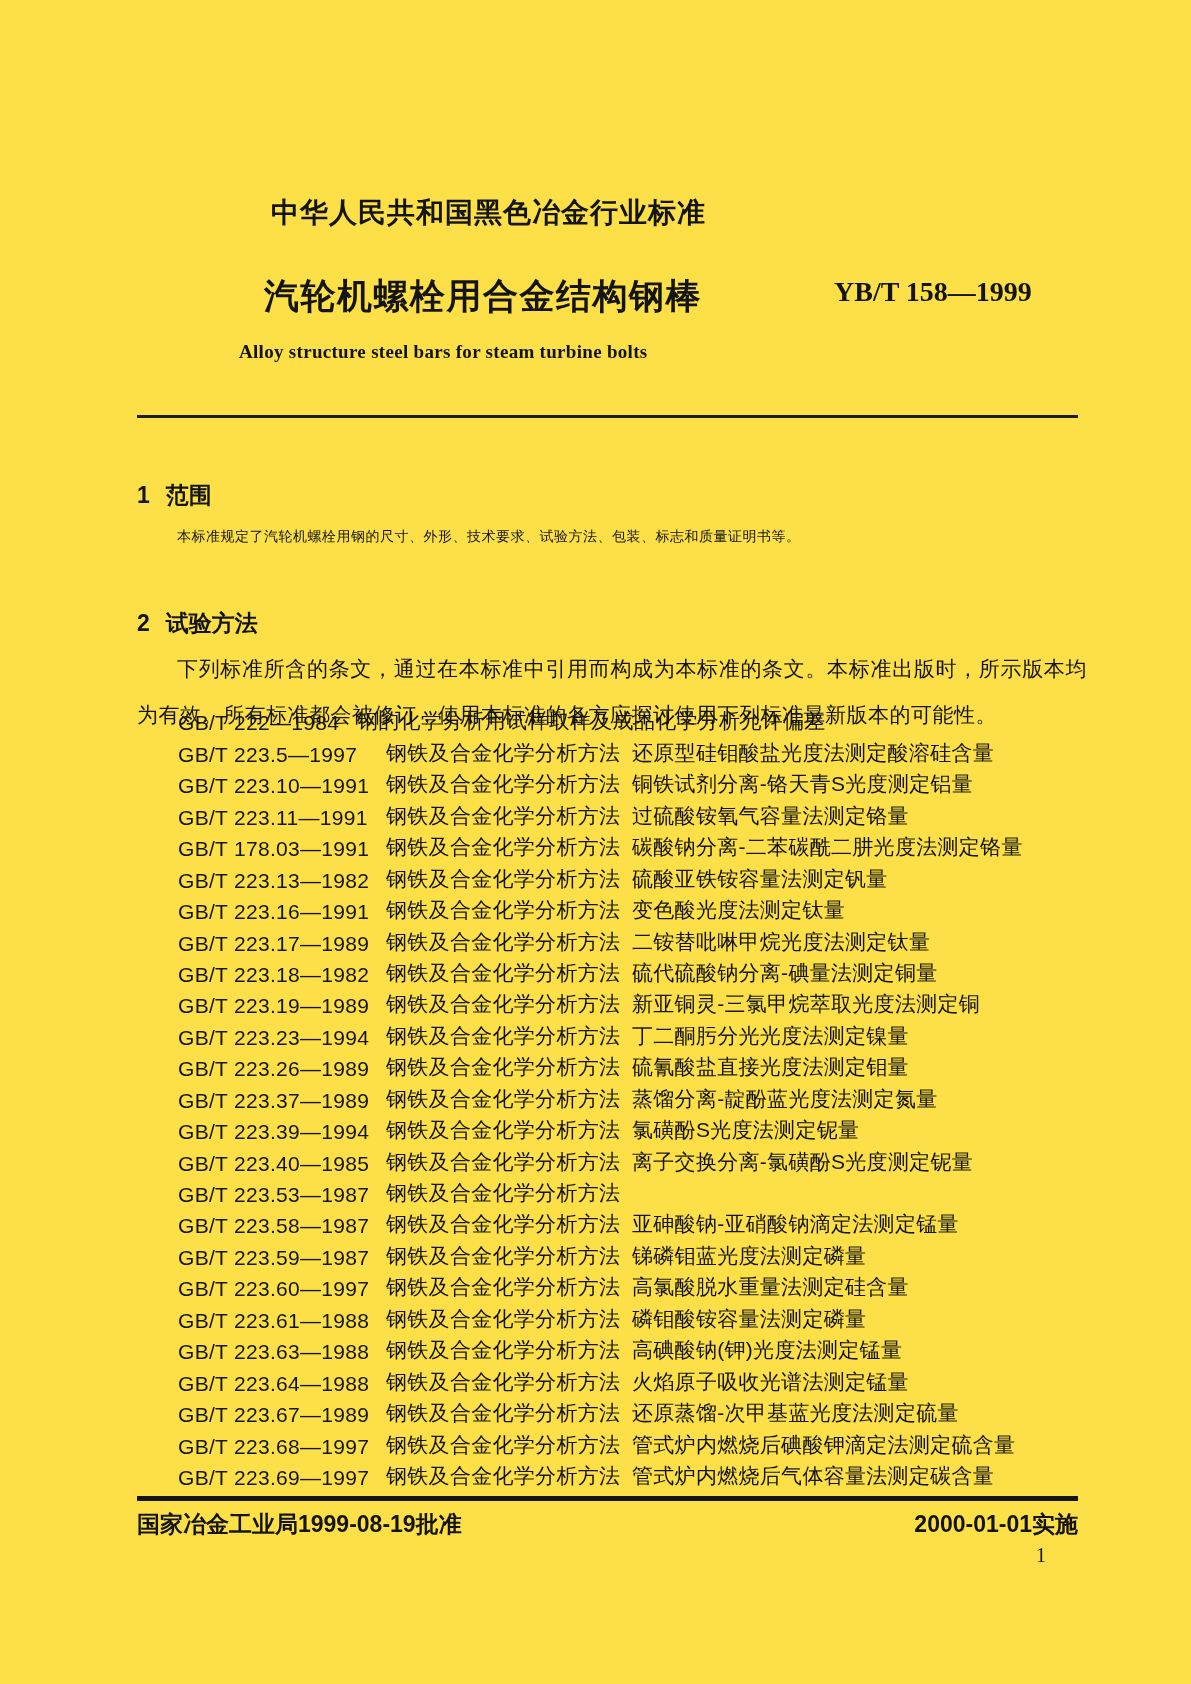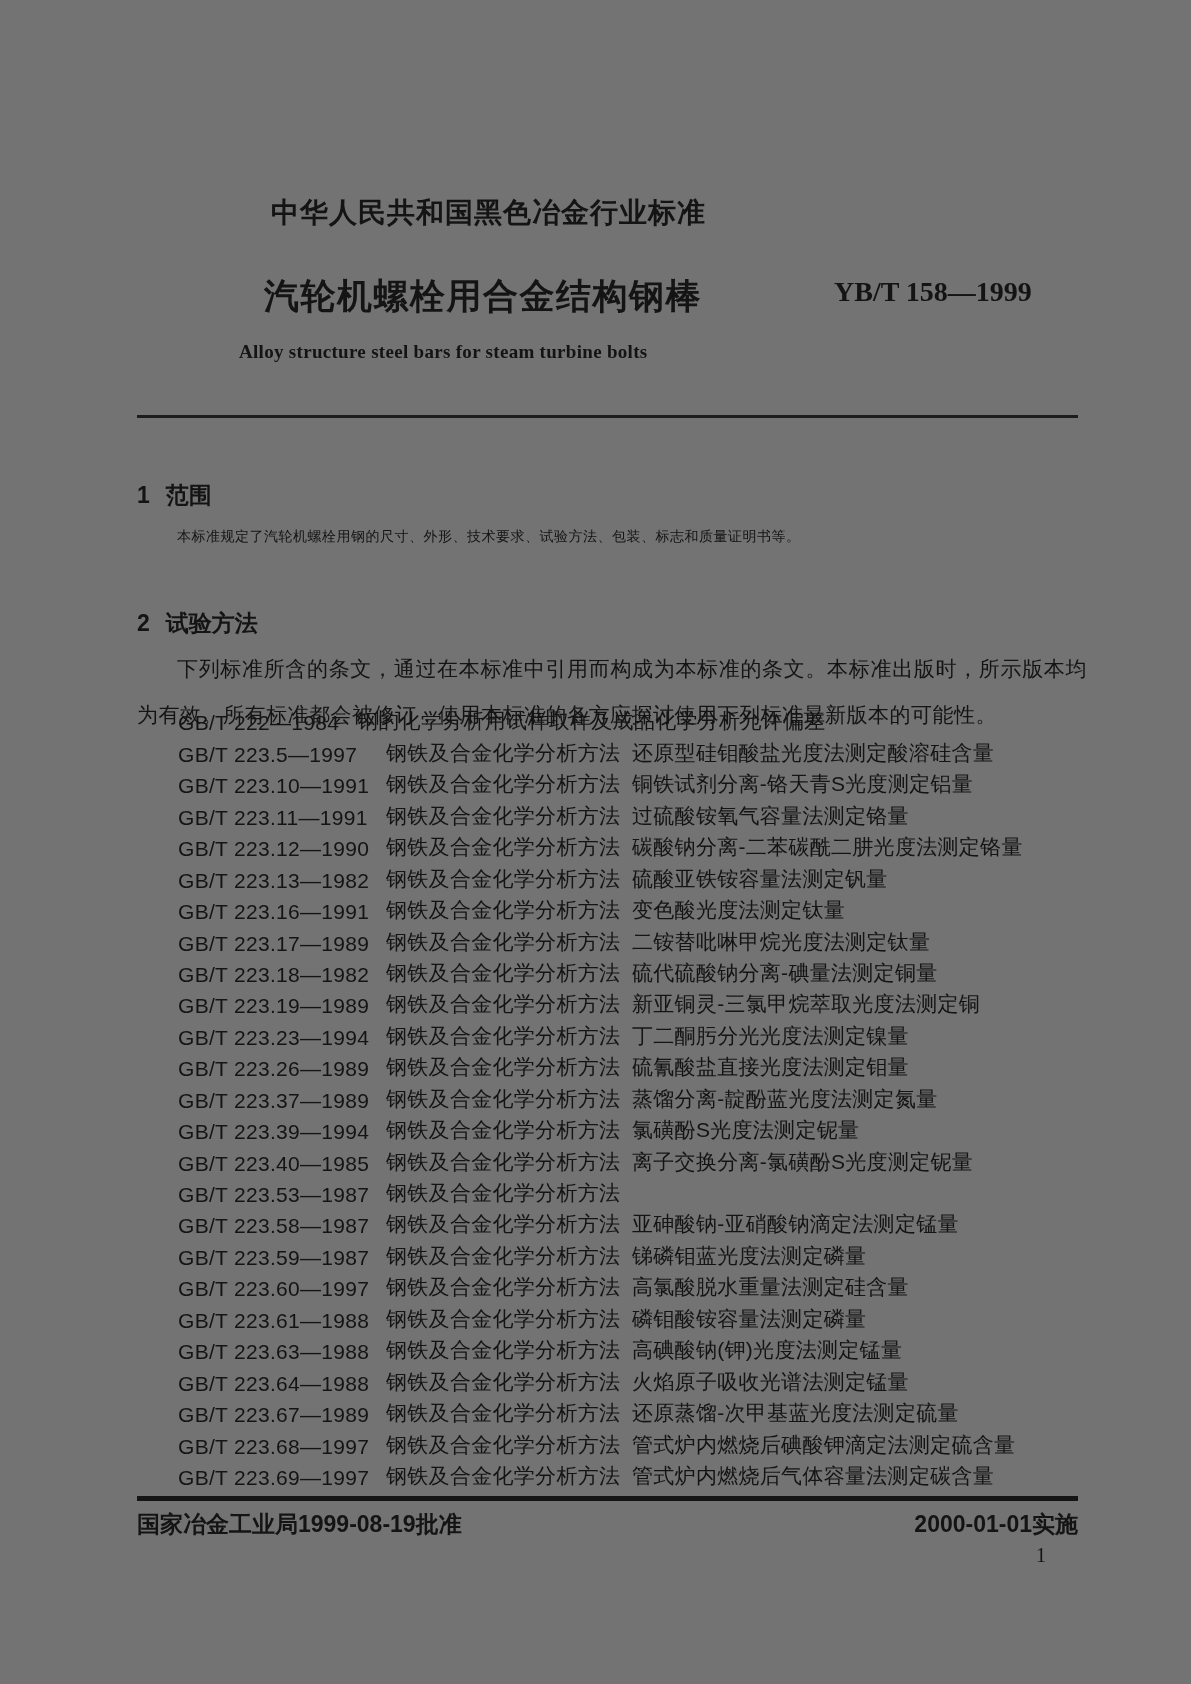--- a/index.html
+++ b/index.html
@@ -1,19 +1,19 @@
 <!DOCTYPE html>
 <html><head>
 <meta charset="utf-8">
 <style>
   html,body{margin:0;padding:0;background:#ffffff;}
   .page{
     position:relative;
     width:1191px;height:1684px;
-    background:#737373;
+    background:#fde047;
     color:#141414;
     font-family:"Liberation Sans", sans-serif;
     overflow:hidden;
   }
   .committee{
     position:absolute;top:194px;left:271px;
     font-size:28px;font-weight:bold;letter-spacing:1px;white-space:nowrap;
   }
   .doc-title{
     position:absolute;top:273px;left:264px;
@@ -127,21 +127,21 @@
       <span class="ref-code">GB/T 223.10—1991</span>
       <span class="ref-method">钢铁及合金化学分析方法</span>
       <span class="ref-title">铜铁试剂分离-铬天青S光度测定铝量</span>
     </div>
       <div class="ref-row">
       <span class="ref-code">GB/T 223.11—1991</span>
       <span class="ref-method">钢铁及合金化学分析方法</span>
       <span class="ref-title">过硫酸铵氧气容量法测定铬量</span>
     </div>
       <div class="ref-row">
-      <span class="ref-code">GB/T 223.12—1990</span>
+      <span class="ref-code">GB/T 178.03—1991</span>
       <span class="ref-method">钢铁及合金化学分析方法</span>
       <span class="ref-title">碳酸钠分离-二苯碳酰二肼光度法测定铬量</span>
     </div>
       <div class="ref-row">
       <span class="ref-code">GB/T 223.13—1982</span>
       <span class="ref-method">钢铁及合金化学分析方法</span>
       <span class="ref-title">硫酸亚铁铵容量法测定钒量</span>
     </div>
       <div class="ref-row">
       <span class="ref-code">GB/T 223.16—1991</span>

